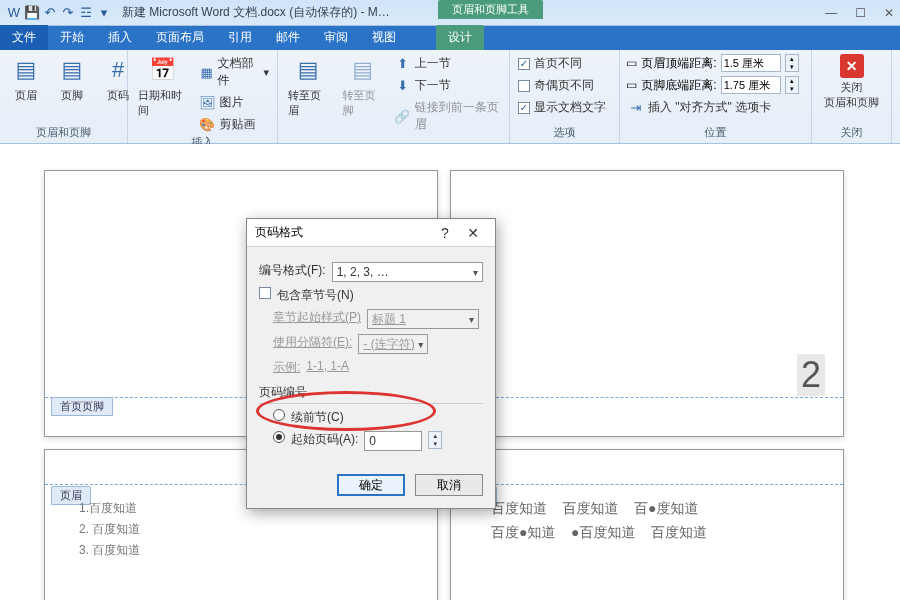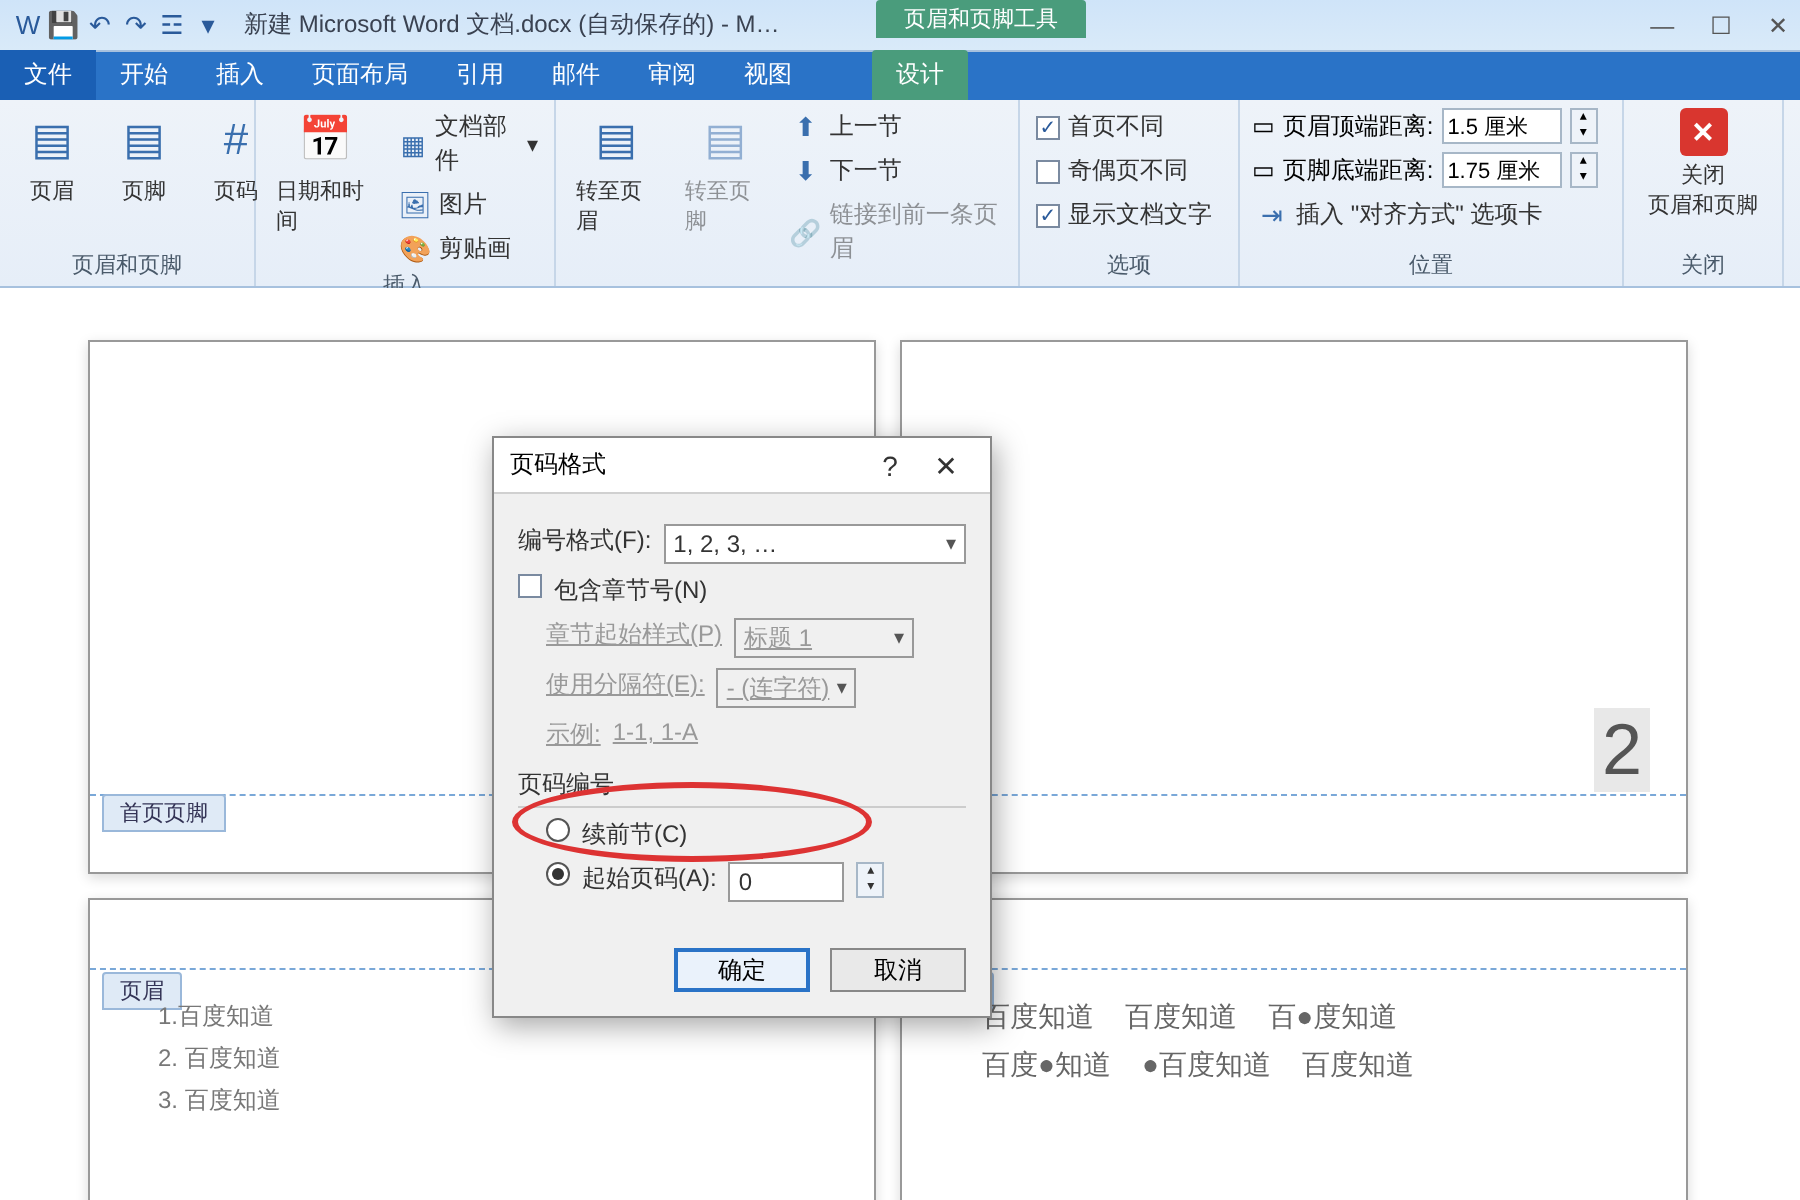--- a/index.html
+++ b/index.html
@@ -271,21 +271,21 @@
       <div class="sel" style="flex:1">
           <span>1, 2, 3, …</span>
         </div>
     </div>
     <div class="row">
       <span class="ck"></span>
       <span>包含章节号(N)</span>
     </div>
     <div class="row disabled indent">
       <span>章节起始样式(P)</span>
-      <div class="sel disabled" style="width:90px">
+      <div class="sel disabled" style="width:112px">
           <span>标题 1</span>
         </div>
     </div>
     <div class="row disabled indent">
       <span>使用分隔符(E):</span>
       <div class="sel disabled" style="width:70px">
           <span>-    (连字符)</span>
         </div>
     </div>
     <div class="row disabled indent">

